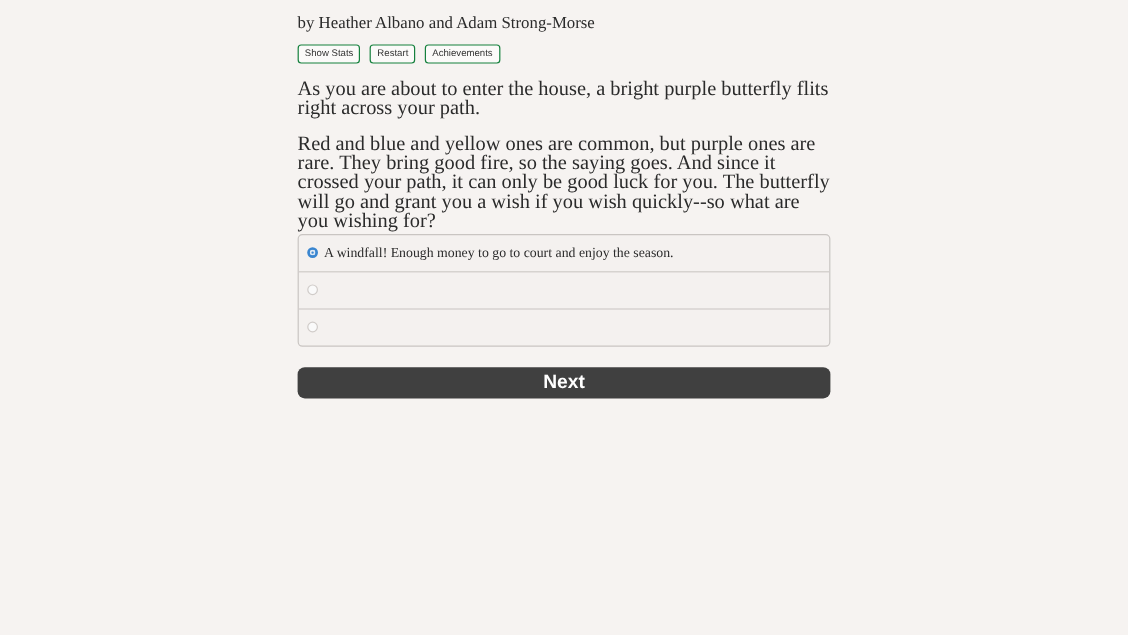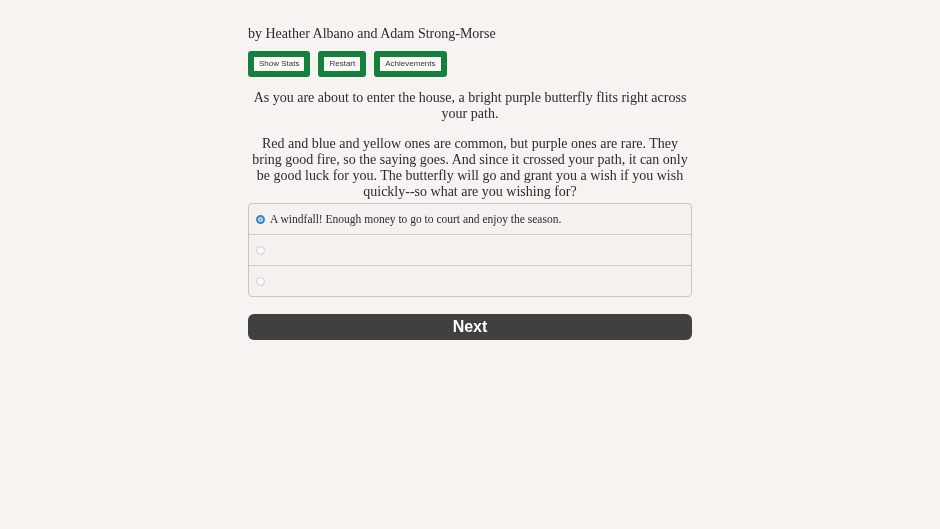--- a/index.html
+++ b/index.html
@@ -3,34 +3,34 @@
   <meta charset="utf-8">
   <style>
     html, body { margin: 0; padding: 0; }
     body {
       width: 940px; height: 529px; overflow: hidden;
       background: #f6f3f1;
       font-family: "DejaVu Serif", "Liberation Serif", serif;
       color: #2b2b2b;
       position: relative;
     }
-    .container { position: absolute; left: 248px; top: 18px; width: 444px; }
+    .container { position: absolute; left: 248px; top: 4px; width: 444px; }
     .byline {
       font-family: "Liberation Serif", serif;
       font-size: 14px; margin-top: 7px; height: 18px; line-height: 18px;
       color: #2b2b2b;
     }
     .buttons { margin-top: 8px; display: flex; gap: 8px; }
     .small-btn {
       font-family: "Liberation Sans", sans-serif;
       font-size: 8px; padding: 2px 5px; height: 10px; line-height: 10px;
-      background: #fbfaf9; border: 6px solid #15803d; border-radius: 3px;
+      background: #fbfaf9; border: 1px solid #15803d; border-radius: 3px;
       color: #333;
     }
-    .passage { font-family: "Liberation Serif", serif; font-size: 14px; line-height: 16px; text-align: center; }
+    .passage { font-family: "Liberation Serif", serif; font-size: 17px; line-height: 16px; }
     .p1 { margin-top: 13px; }
     .p2 { margin-top: 14px; }
     .choices {
       margin-top: 3px; border: 1px solid #c9c5c2; border-radius: 4px;
       background: #f4f1ef;
     }
     .choice {
       font-family: "Liberation Serif", serif; font-size: 11.5px; line-height: 16px;
       padding: 7px 6px 7px 6px; border-top: 1px solid #cfcbc8;
     }

